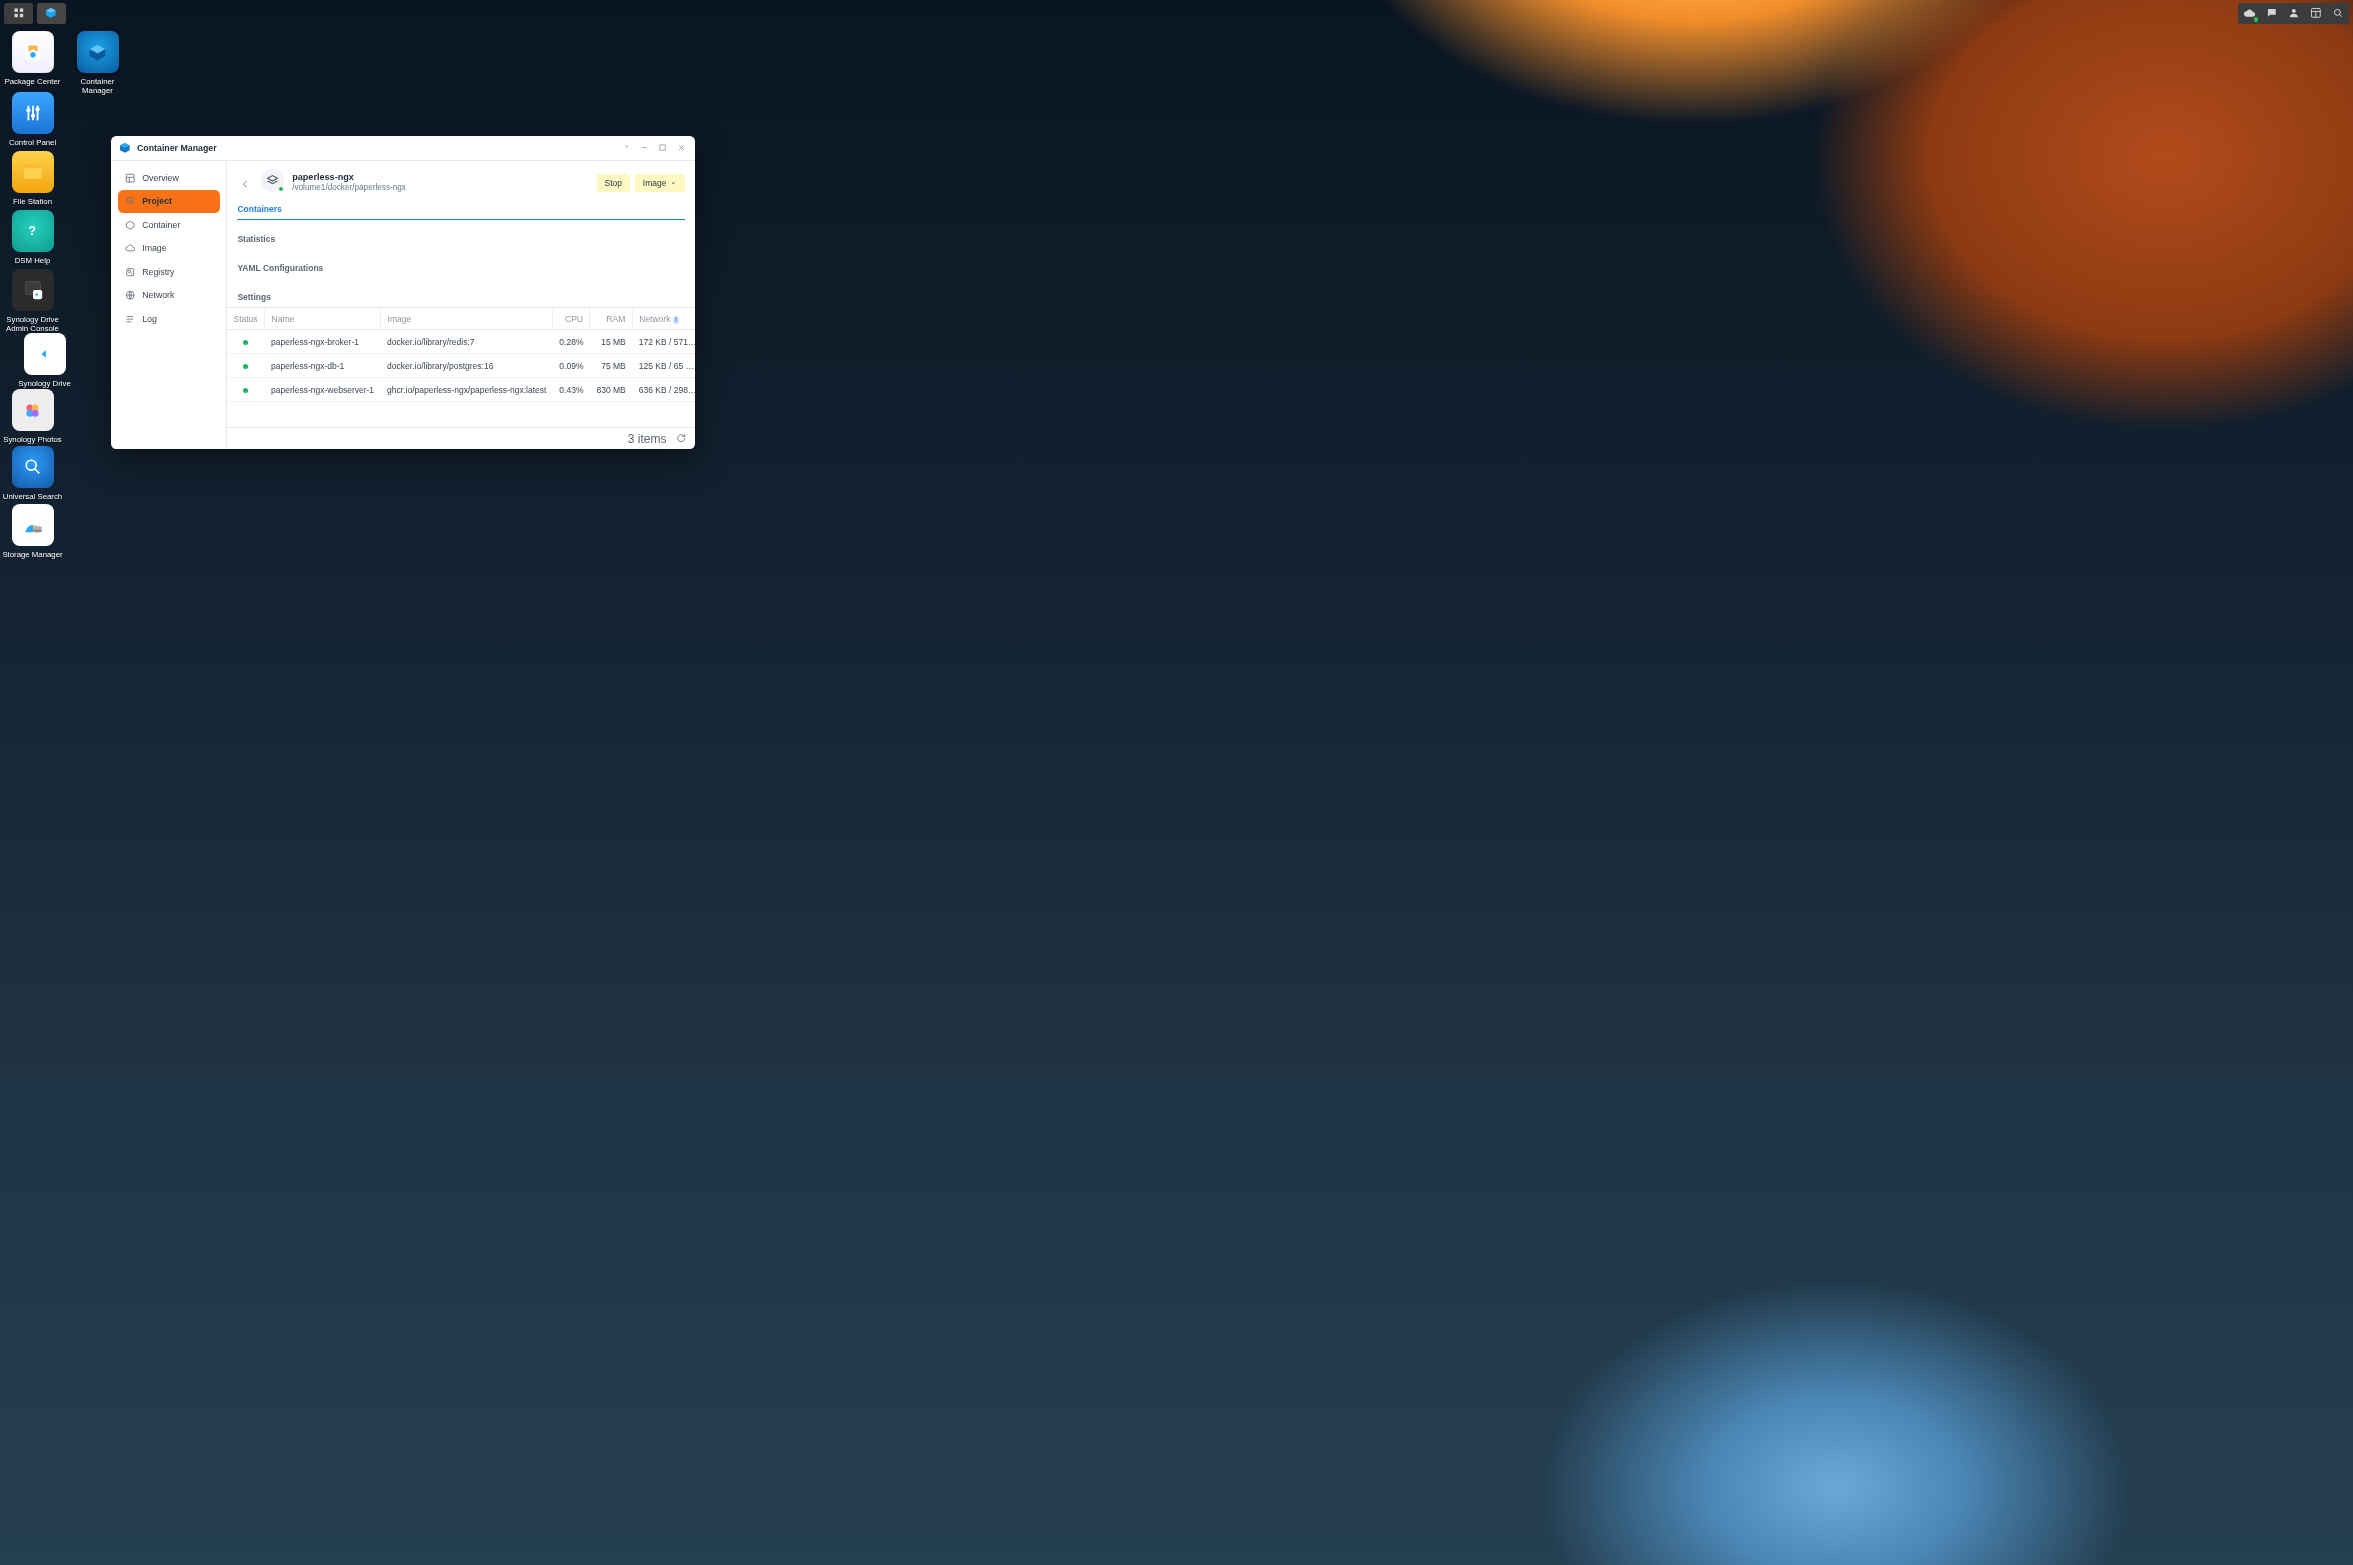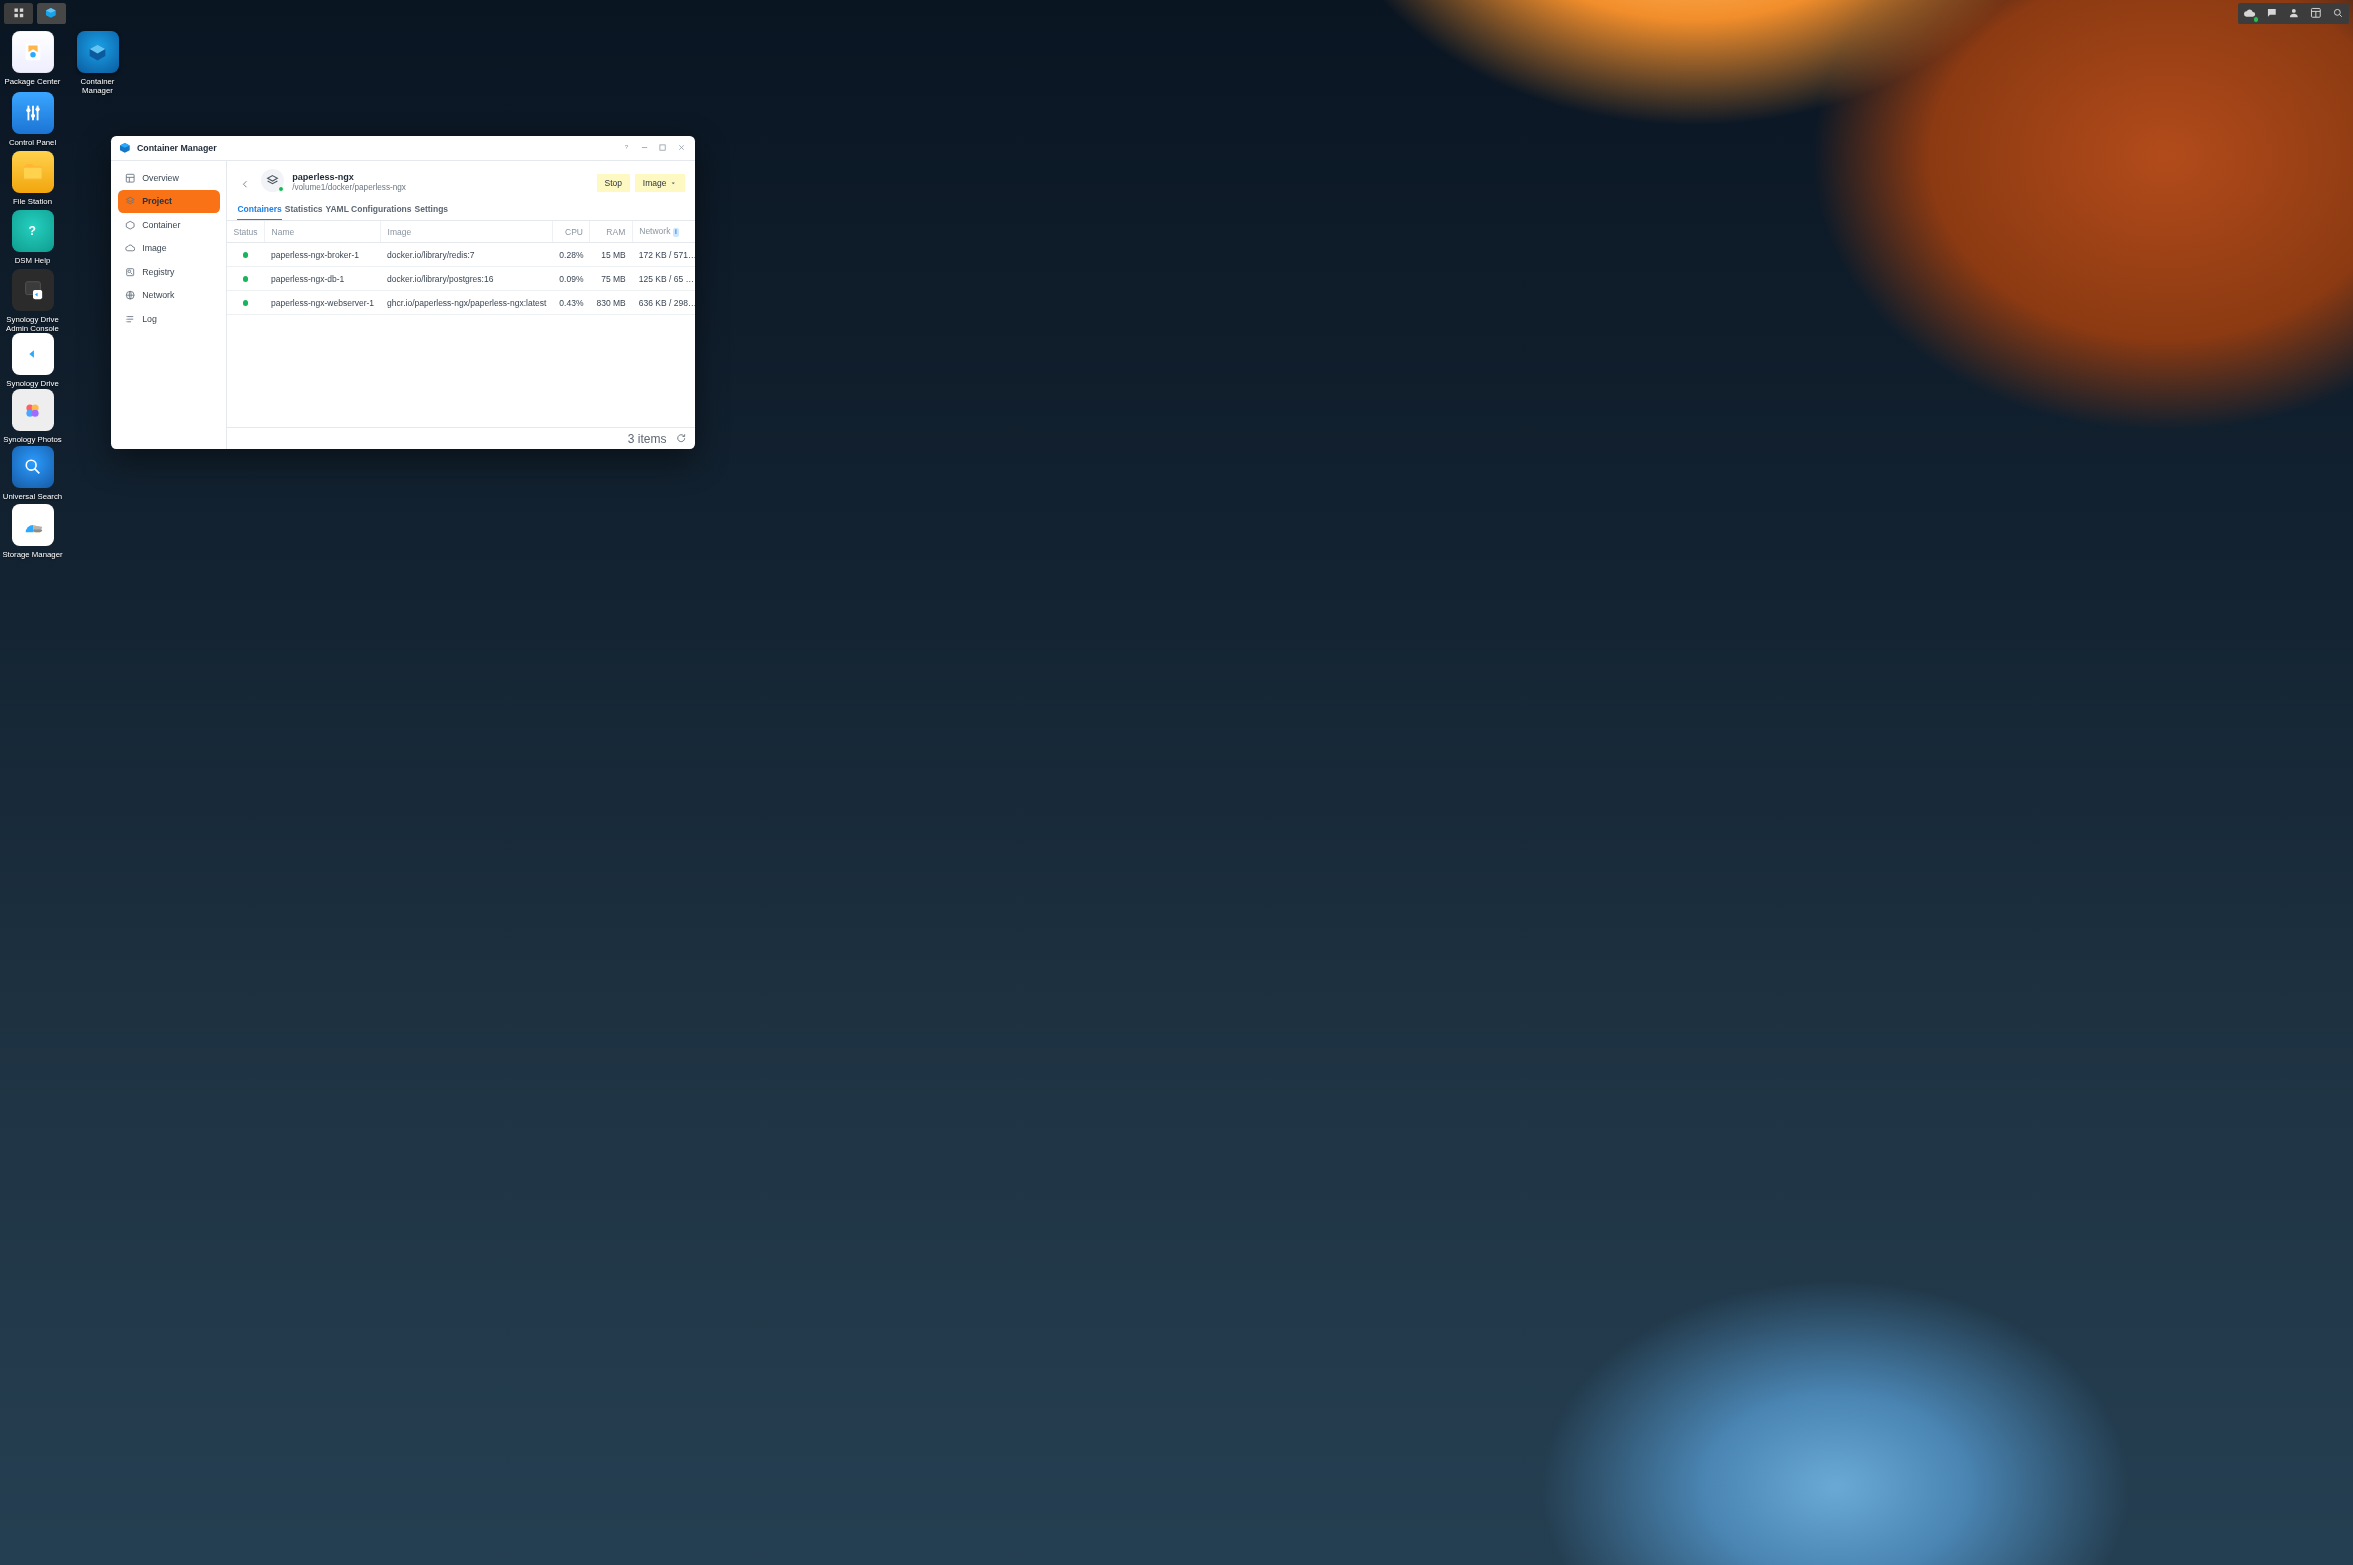--- a/index.html
+++ b/index.html
@@ -76,21 +76,21 @@
     display:flex; align-items:flex-end; gap:7.8px; padding:7.8px 10.4px 2.6px;
   }
   .back-btn { width:15.7px; height:15.7px; display:flex; align-items:center; justify-content:center; cursor:pointer; color:#66727e; margin-top:2.6px; }
   .proj-icn { position:relative; width:23.5px; height:23.5px; border-radius:50%; background:#f1f3f6; display:flex; align-items:center; justify-content:center; color:#4a5560; }
   .proj-icn .dot { position:absolute; right:0; bottom:0; width:6.5px; height:6.5px; background:#18b65b; border:1.3px solid #fff; border-radius:50%; }
   .proj-meta .pt { font-weight:700; font-size:9.1px; color:#1f2a37; line-height:1.4; }
   .proj-meta .pp { font-size:8.2px; color:#6b7783; }
   .proj-actions { margin-left:auto; display:flex; gap:5.2px; align-items:center; }
   .btn { height:18.3px; padding:0 7.8px; font-size:8.5px; border-radius:0; background:#fef9c3; color:#2a3540; cursor:pointer; display:flex; align-items:center; gap:3.9px; }
 
-  .tabs { display:flex; gap:3px; padding:5.2px 10.4px 0; border-bottom:0.7px solid #e5e8ec; }
+  .tabs { display:flex; gap:10px; padding:5.2px 10.4px 0; border-bottom:0.7px solid #e5e8ec;flex-direction:column; }
   .tab { font-size:8.5px; color:#5c6773; padding:3.9px 0 5.2px; cursor:pointer; font-weight:600; }
   .tab.active { color:#1e7fe8; border-bottom:1.3px solid #1e7fe8; }
 
   .table-wrap { flex:1; overflow:auto; }
   table { width:100%; border-collapse:collapse; font-size:8.5px; color:#3a4653; }
   th { text-align:left; font-weight:500; color:#8a95a1; padding:5.2px 6.5px; border-bottom:0.7px solid #e5e8ec; border-right:0.7px solid #eef1f4; white-space:nowrap; }
   th:last-child { border-right:none; }
   td { padding:6.5px 6.5px; border-bottom:0.7px solid #eef1f4; white-space:nowrap; overflow:hidden; text-overflow:ellipsis; }
   .st-dot { width:5.2px; height:5.2px; border-radius:50%; background:#18b65b; display:inline-block; }
   .col-status { width:37px; text-align:center; }
@@ -208,21 +208,21 @@
   <div class="dcol" style="left:0; top:238px;">
     <div class="dicon ic-drvac">
         <svg width="22" height="22" viewBox="0 0 24 24">
           <rect x="4" y="3" width="16" height="14" rx="2" fill="#3b3b3b" stroke="#555"></rect>
           <rect x="12" y="12" width="10" height="10" rx="2" fill="#fff"></rect>
           <path d="M14 17l3-2v4l-3-2z" fill="#2aa9ff"></path>
         </svg>
       </div>
     <div class="dlabel">Synology Drive Admin Console</div>
   </div>
-  <div class="dcol" style="left:0; top:302px;">
+  <div class="dcol" style="left:12px; top:302px;">
     <div class="dicon ic-drive">
         <svg width="22" height="22" viewBox="0 0 24 24">
           <rect x="3" y="3" width="18" height="18" rx="4" fill="#fff"></rect>
           <path d="M8 12l5-4v8l-5-4z" fill="#2aa9ff"></path>
         </svg>
       </div>
     <div class="dlabel">Synology Drive</div>
   </div>
   <div class="dcol" style="left:0; top:358px;">
     <div class="dicon ic-photos">

